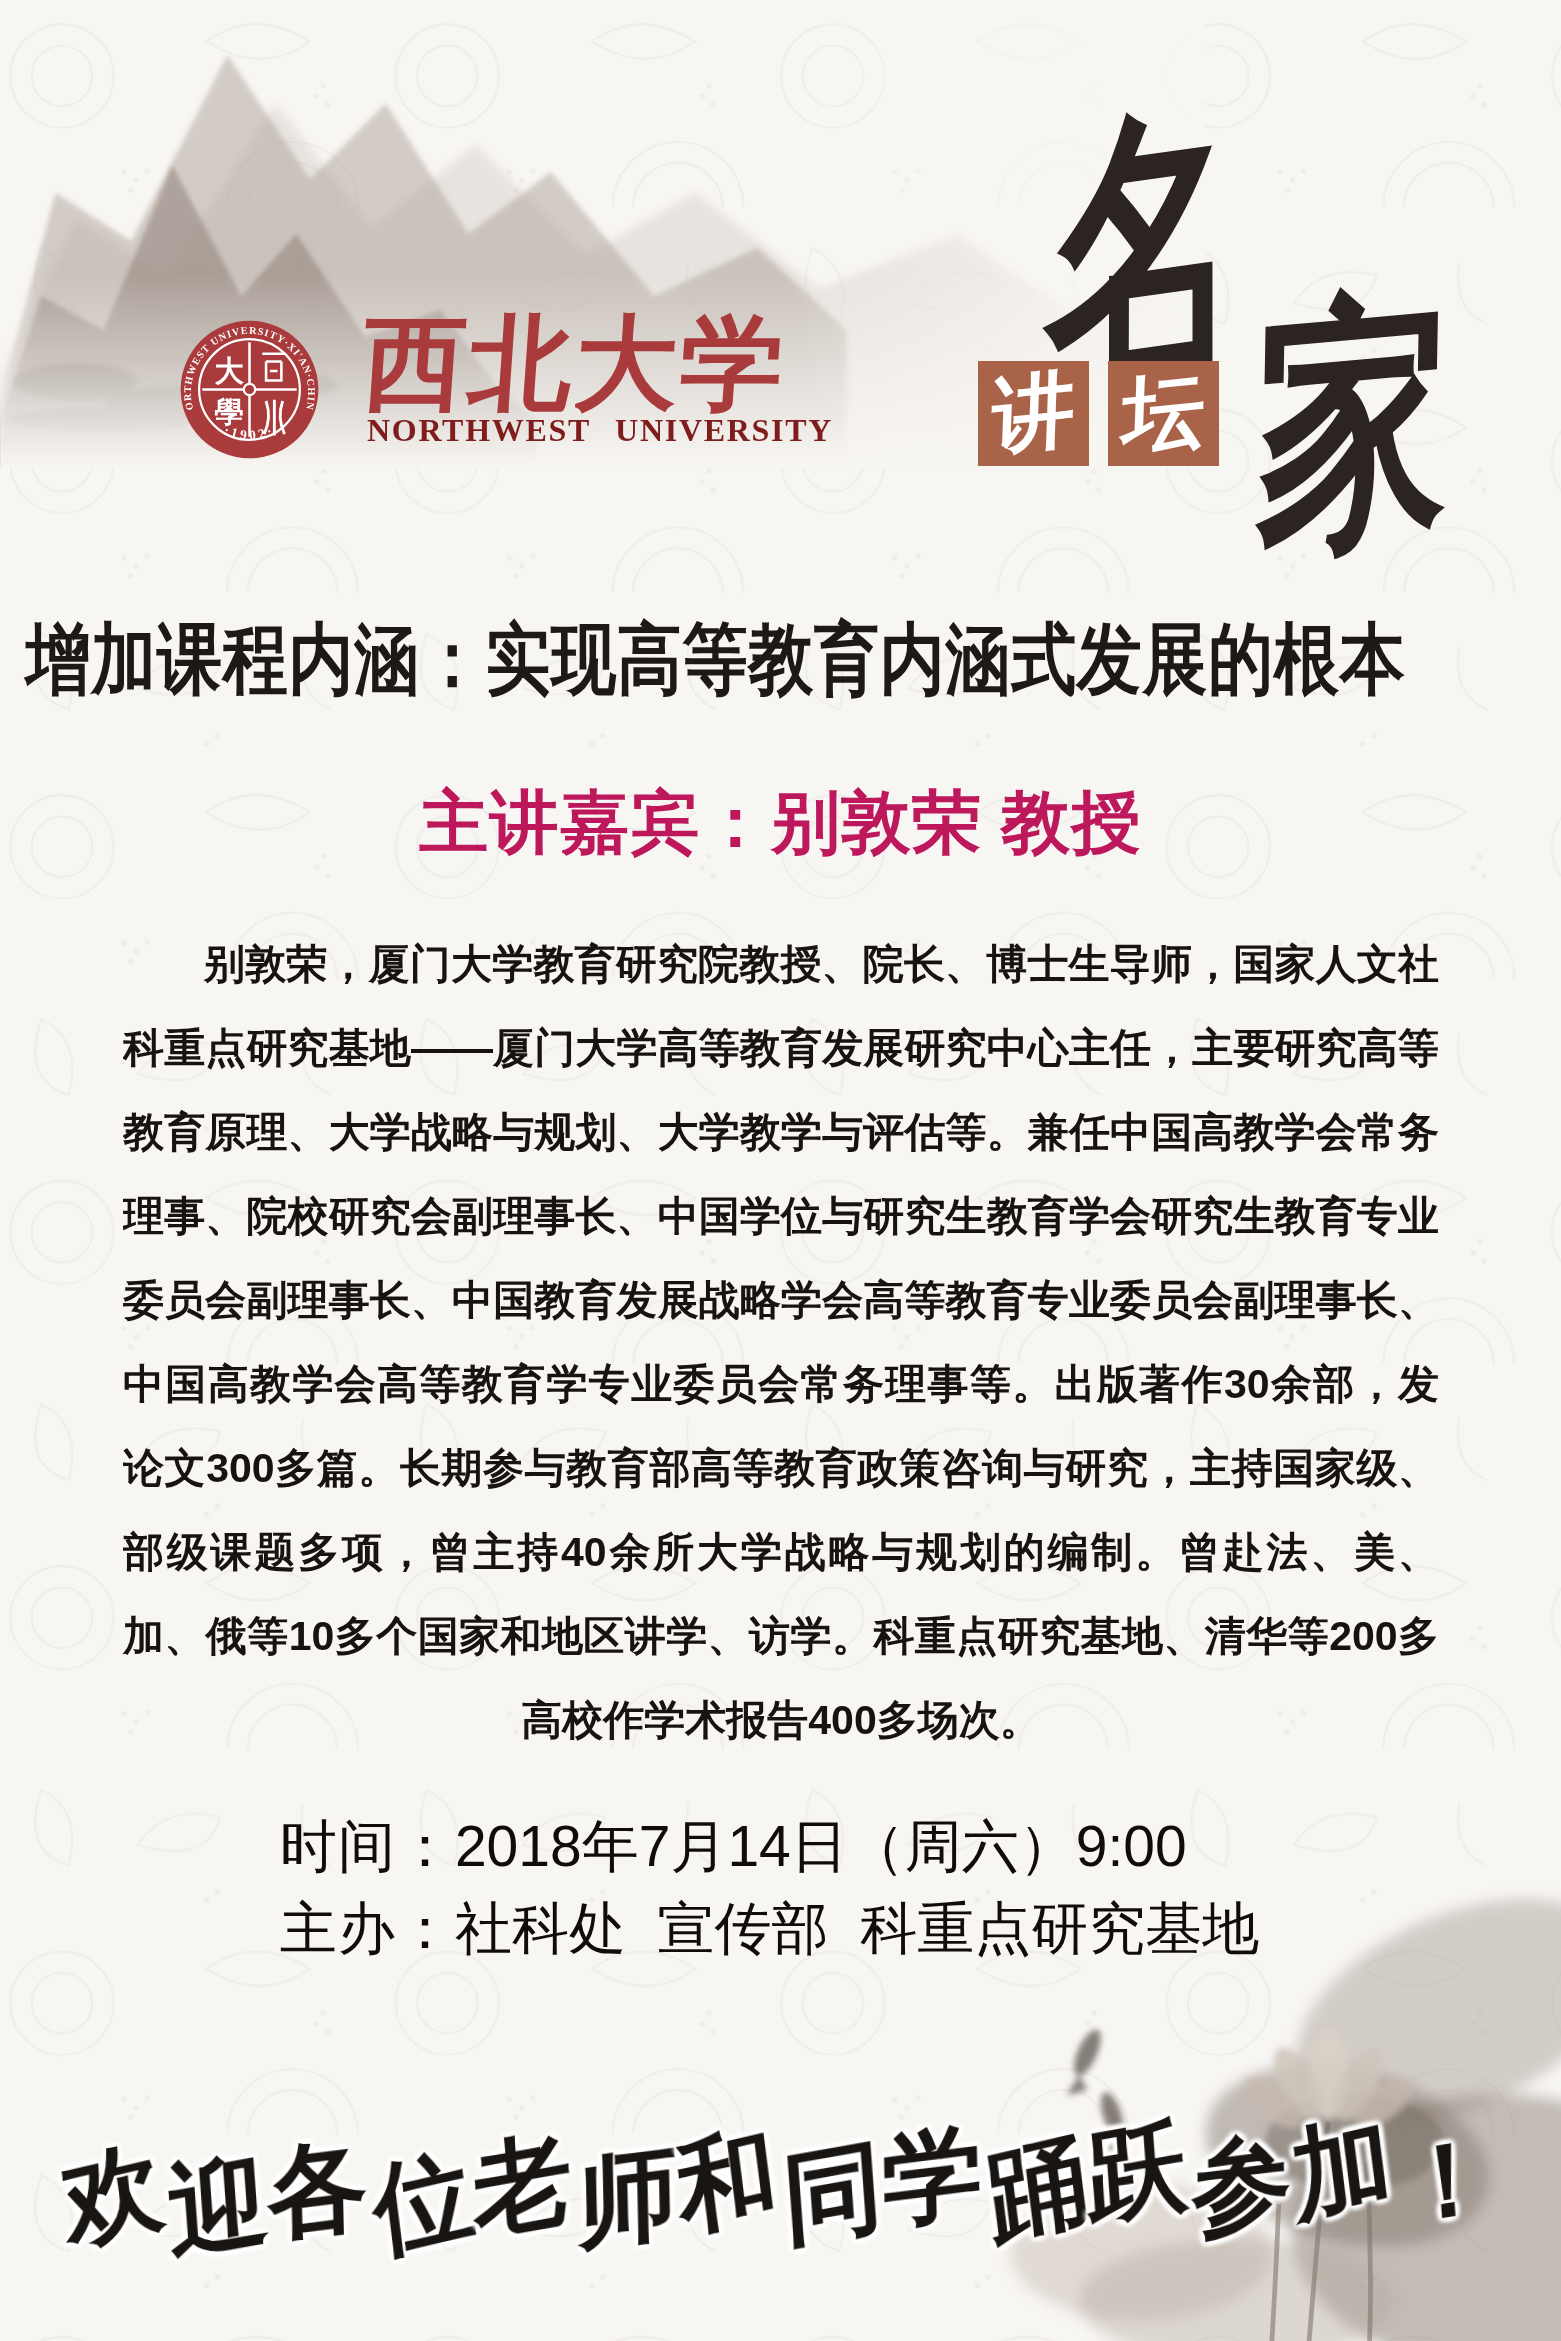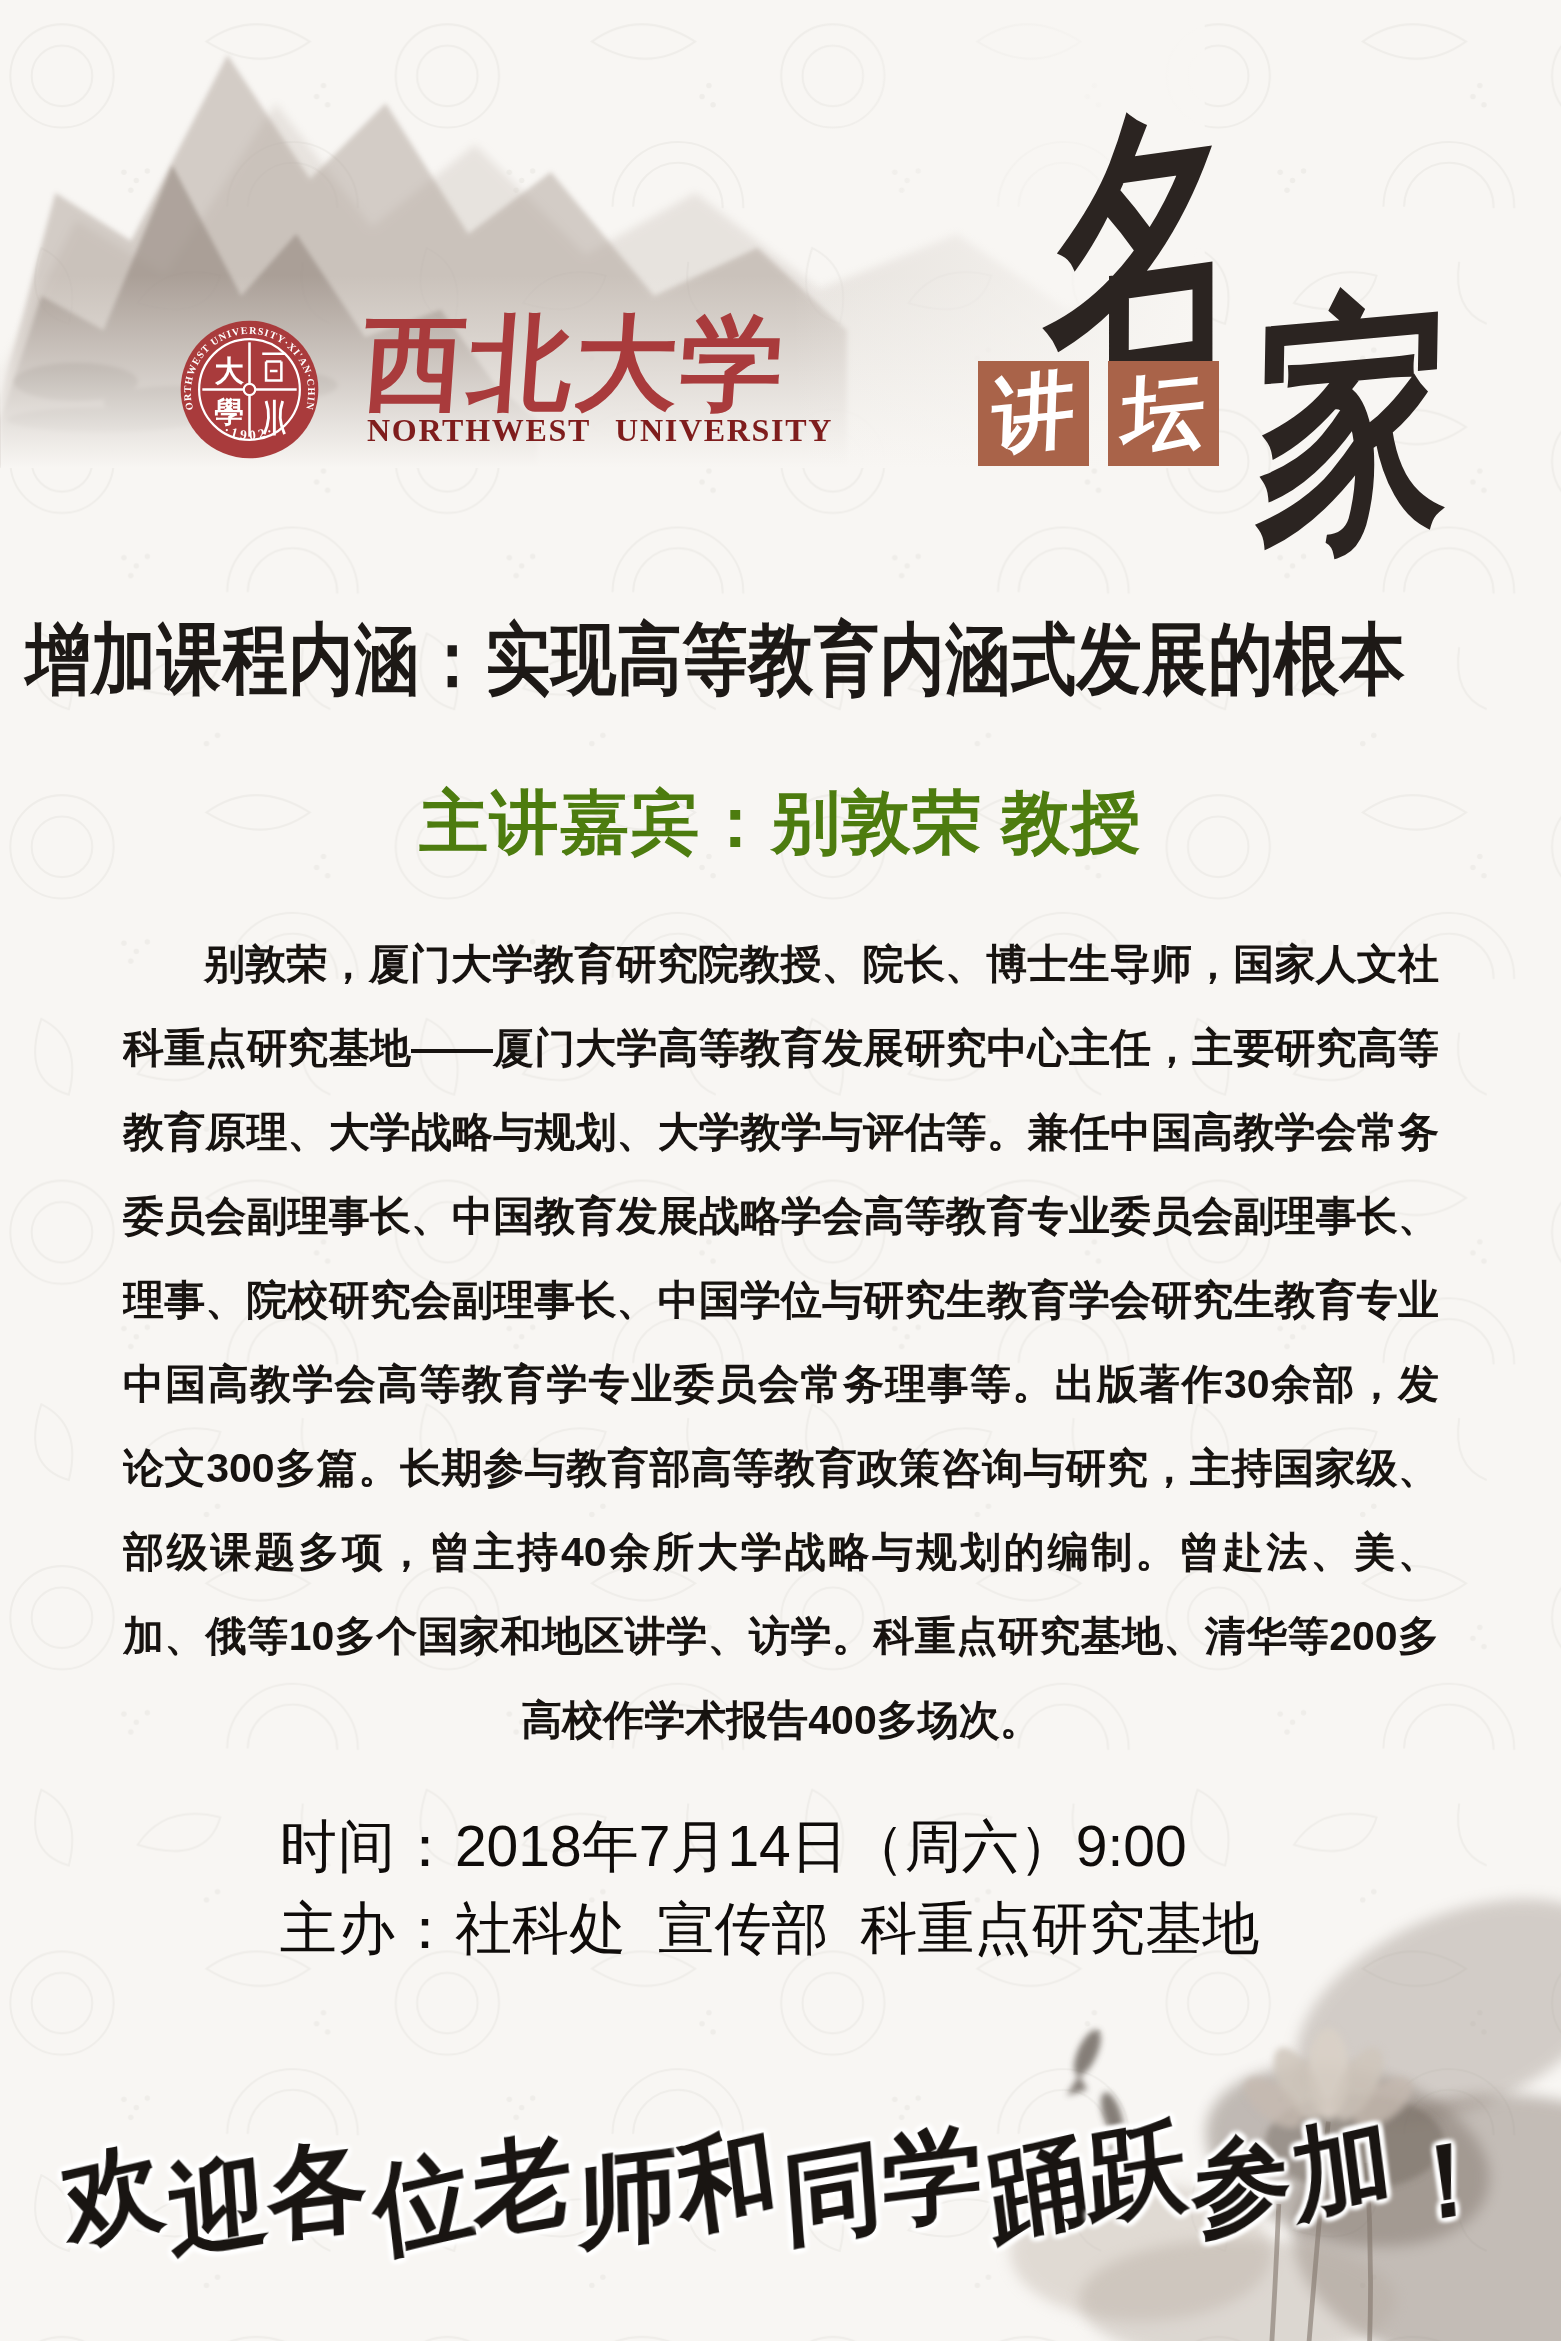--- a/index.html
+++ b/index.html
@@ -46,21 +46,21 @@
     transform:rotate(-6deg) skewX(-8deg);
   }
   
   .title{
     position:absolute; left:0; top:621px; width:1431px; text-align:center; line-height:1;
     color:#1d1916; font-family:"Liberation Serif","DejaVu Serif",serif; font-weight:900;
   }
   .title-inner{display:inline-block; font-size:65px; transform:scaleY(1.2); transform-origin:50% 0; letter-spacing:0.7px; white-space:nowrap;}
   .subtitle{
     position:absolute; left:0; top:786px; width:1561px; text-align:center; line-height:1.1;
-    font-size:69px; color:#4d7c0f; letter-spacing:1.4px;
+    font-size:69px; color:#be185d; letter-spacing:1.4px;
     font-family:"Liberation Serif","DejaVu Serif",serif; font-weight:900; white-space:nowrap;
   }
   
   .bio{
     position:absolute; left:123px; top:922px; width:1316px;
     font-size:41px; line-height:84px; color:#171310; font-weight:600;
   }
   .bio-line{height:84px; overflow:hidden; text-align:justify;}
   .bio-line::after{content:""; display:inline-block; width:100%; height:0; vertical-align:top;}
   .bio-line.last{text-align:center;}
@@ -226,22 +226,22 @@
         <span>坛</span>
       </div>
 
     <div class="title"><span class="title-inner">增加课程内涵：实现高等教育内涵式发展的根本</span></div>
     <div class="subtitle">主讲嘉宾：别敦荣 教授</div>
 
     <div class="bio">
       <div class="bio-line indent">别敦荣，厦门大学教育研究院教授、院长、博士生导师，国家人文社</div>
       <div class="bio-line">科重点研究基地——厦门大学高等教育发展研究中心主任，主要研究高等</div>
       <div class="bio-line">教育原理、大学战略与规划、大学教学与评估等。兼任中国高教学会常务</div>
+      <div class="bio-line">理事、院校研究会副理事长、中国学位与研究生教育学会研究生教育专业</div>
       <div class="bio-line">委员会副理事长、中国教育发展战略学会高等教育专业委员会副理事长、</div>
-      <div class="bio-line">理事、院校研究会副理事长、中国学位与研究生教育学会研究生教育专业</div>
       <div class="bio-line">中国高教学会高等教育学专业委员会常务理事等。出版著作30余部，发表</div>
       <div class="bio-line">论文300多篇。长期参与教育部高等教育政策咨询与研究，主持国家级、省</div>
       <div class="bio-line">部级课题多项，曾主持40余所大学战略与规划的编制。曾赴法、美、日、</div>
       <div class="bio-line">加、俄等10多个国家和地区讲学、访学。科重点研究基地、清华等200多所</div>
       <div class="bio-line last">高校作学术报告400多场次。</div>
     </div>
 
     <div class="info">
       <div class="info-row">
         <span class="info-label">时间：</span><span class="info-value">2018年7月14日（周六）9:00</span>

